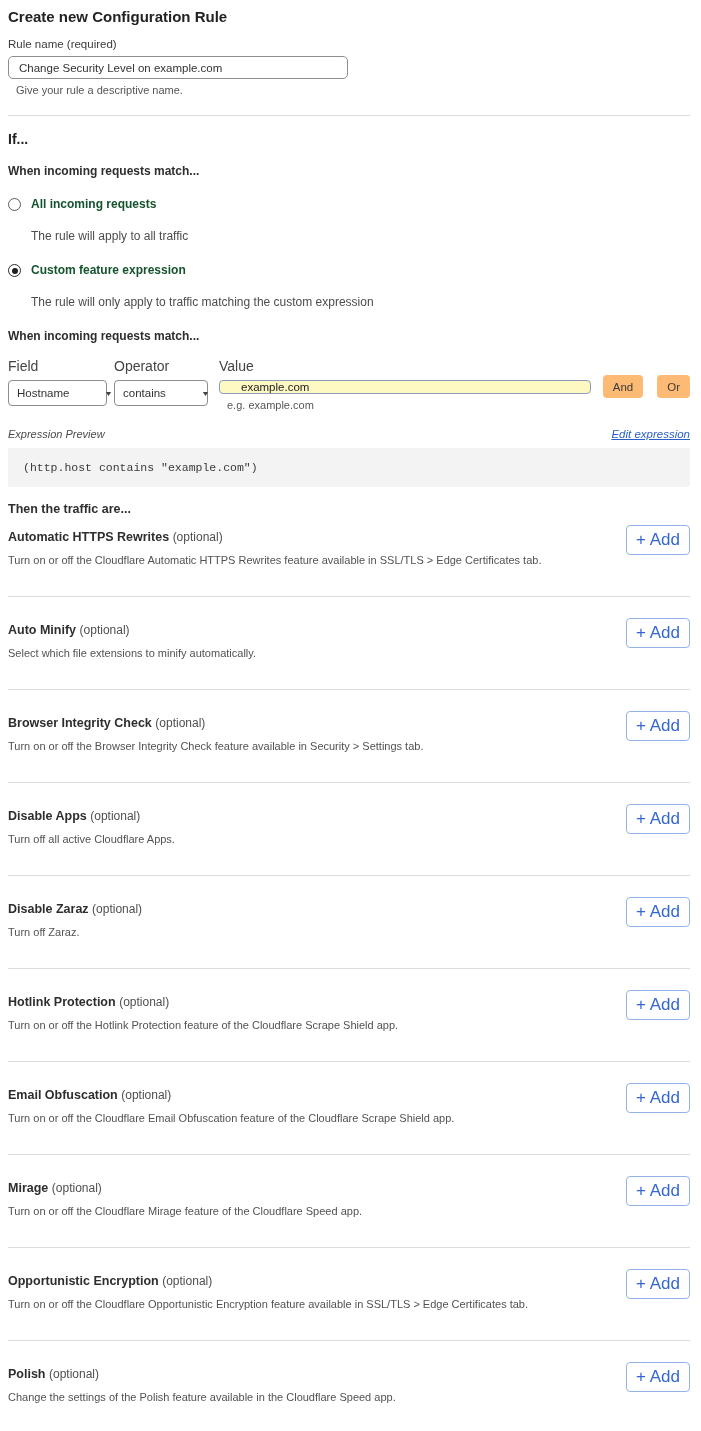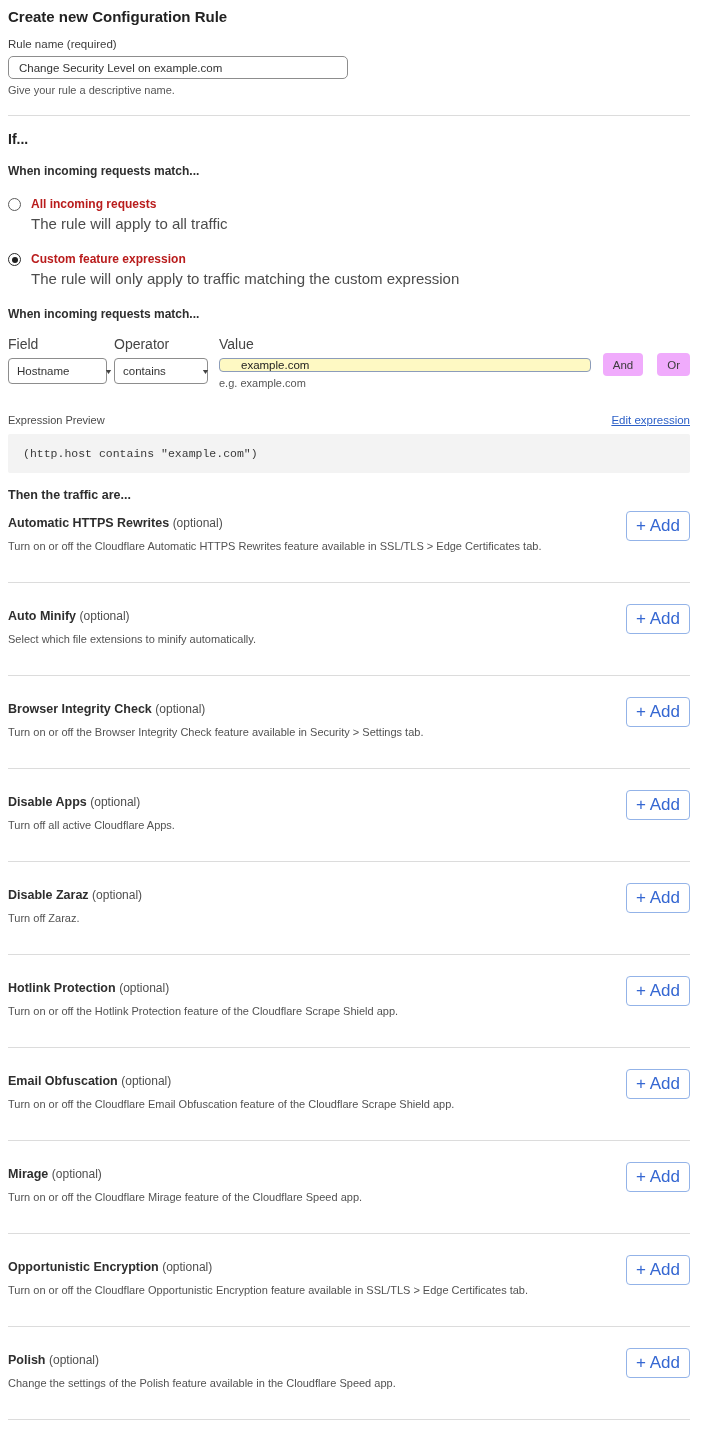--- a/index.html
+++ b/index.html
@@ -16,39 +16,39 @@
   .page-title { font-size: 15px; font-weight: bold; color: #222; margin: 0 0 13px 0; }
 
   .form-label { display: block; font-size: 11.5px; color: #3c3c3c; margin-bottom: 6px; }
   .rule-name-input {
     width: 340px; height: 23px;
     border: 1px solid #8d8d8d; border-radius: 5px;
     padding: 0 10px; font-size: 11.5px; color: #333;
     font-family: "Liberation Sans", sans-serif;
     outline: none; background: #fff;
   }
-  .helper { font-size: 11px; color: #565656; margin-top: 5px; }
+  .helper { font-size: 11px; color: #565656; margin-top: 5px; margin-left: 8px; }
 
   .rule-name-block { padding-bottom: 19px; border-bottom: 1px solid #dcdcdc; }
 
   .if-heading { font-size: 14px; font-weight: bold; color: #222; margin: 15px 0 0 0; }
   .sub-heading { font-size: 12px; font-weight: bold; color: #2e2e2e; margin: 17px 0 0 0; }
 
   .radio-group { margin-top: 19px; }
   .radio-row { display: flex; align-items: flex-start; gap: 10px; margin-bottom: 20px; cursor: pointer; }
   .radio-circle {
     flex: 0 0 auto; width: 13px; height: 13px; border-radius: 50%;
     border: 1.5px solid #5c5c5c; margin-top: 1px;
     display: flex; align-items: center; justify-content: center; background: #fff;
   }
   .radio-row.selected .radio-circle { border-color: #2b2b2b; }
   .radio-dot { width: 6px; height: 6px; border-radius: 50%; background: transparent; }
   .radio-row.selected .radio-dot { background: #1f1f1f; }
-  .radio-label { font-size: 12px; font-weight: bold; color: #b91c1c; }
-  .radio-desc { font-size: 15px; color: #4c4c4c; margin-top: 4px; }
+  .radio-label { font-size: 12px; font-weight: bold; color: #14532d; }
+  .radio-desc { font-size: 12px; color: #4c4c4c; margin-top: 18px; }
 
   .builder { margin-top: 15px; display: flex; align-items: flex-start; }
   .col-label { font-size: 14px; color: #444; margin-bottom: 6px; }
   .select-box {
     height: 23px; border: 1px solid #8d8d8d; border-radius: 4px; background: #fff;
     display: flex; align-items: center; justify-content: space-between;
     padding: 12px 8px; font-size: 11.5px; color: #333; cursor: pointer; gap: 36px;
   }
   .caret { font-size: 7px; color: #444; transform: scaleX(1.3); }
   .col-field { width: 99px; margin-right: 7px; }
@@ -56,25 +56,25 @@
   .col-value { flex: 1; }
   .value-input {
     width: 100%; height: 14px;
     background: #fef9c3; border: 1px solid #8c9cba; border-radius: 4px;
     padding: 0 21px; font-size: 11.5px; color: #222;
     font-family: "Liberation Sans", sans-serif; outline: none;
   }
   .andor { display: flex; gap: 14px; margin-left: 12px; padding-top: 17px; }
   .btn-gray {
     height: 23px; padding: 0 10px; border: none; border-radius: 4px;
-    background: #f0abfc; color: #3c3c3c; font-size: 11.5px;
+    background: #fdba74; color: #3c3c3c; font-size: 11.5px;
     font-family: "Liberation Sans", sans-serif; cursor: pointer;
   }
 
-  .expr-header { display: flex; justify-content: space-between; align-items: baseline; margin-top: 25px; }
+  .expr-header { display: flex; justify-content: space-between; align-items: baseline; margin-top: 17px; font-style: italic; }
   .expr-label { font-size: 11px; color: #4a4a4a; }
   .edit-link { font-size: 11.5px; color: #2b5fc7; text-decoration: underline; cursor: pointer; }
   .expr-code {
     margin-top: 8px; background: #f3f3f3; border-radius: 2px;
     padding: 13px 15px; font-family: "Liberation Mono", "DejaVu Sans Mono", monospace;
     font-size: 11.5px; color: #3a3a3a;
   }
 
   .then-heading { font-size: 12.5px; font-weight: bold; color: #2e2e2e; margin: 15px 0 0 0; }
 

